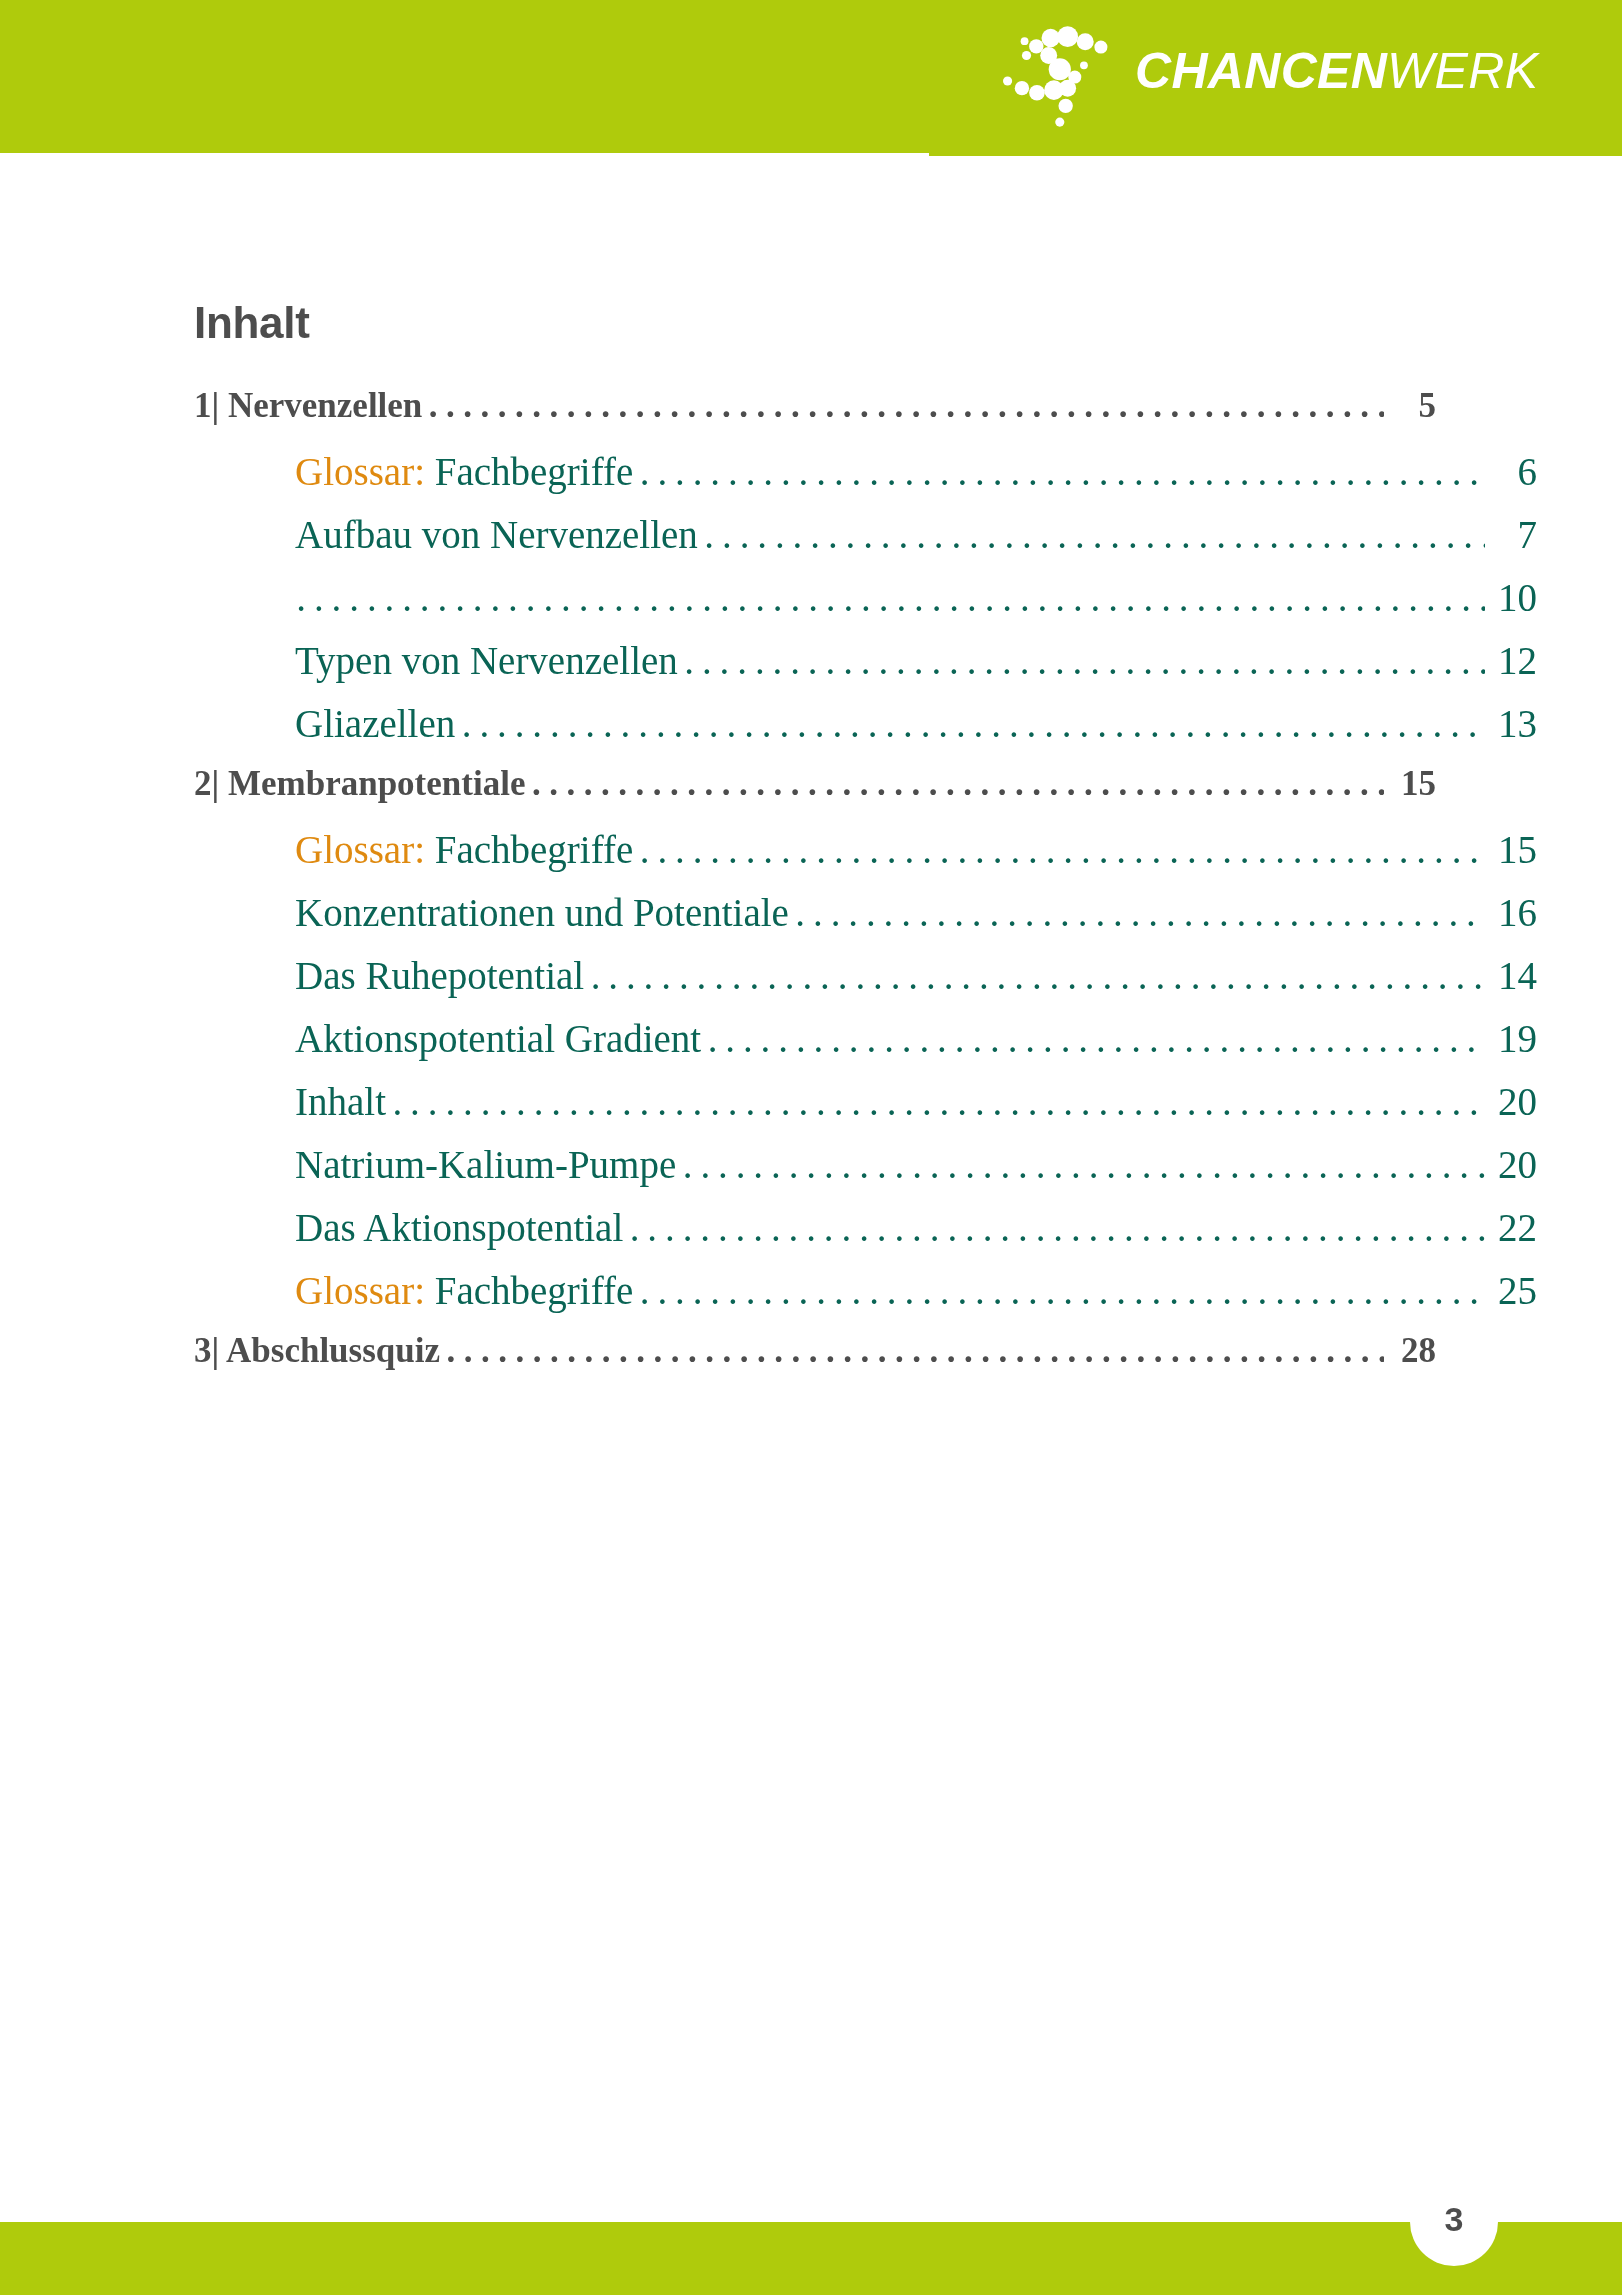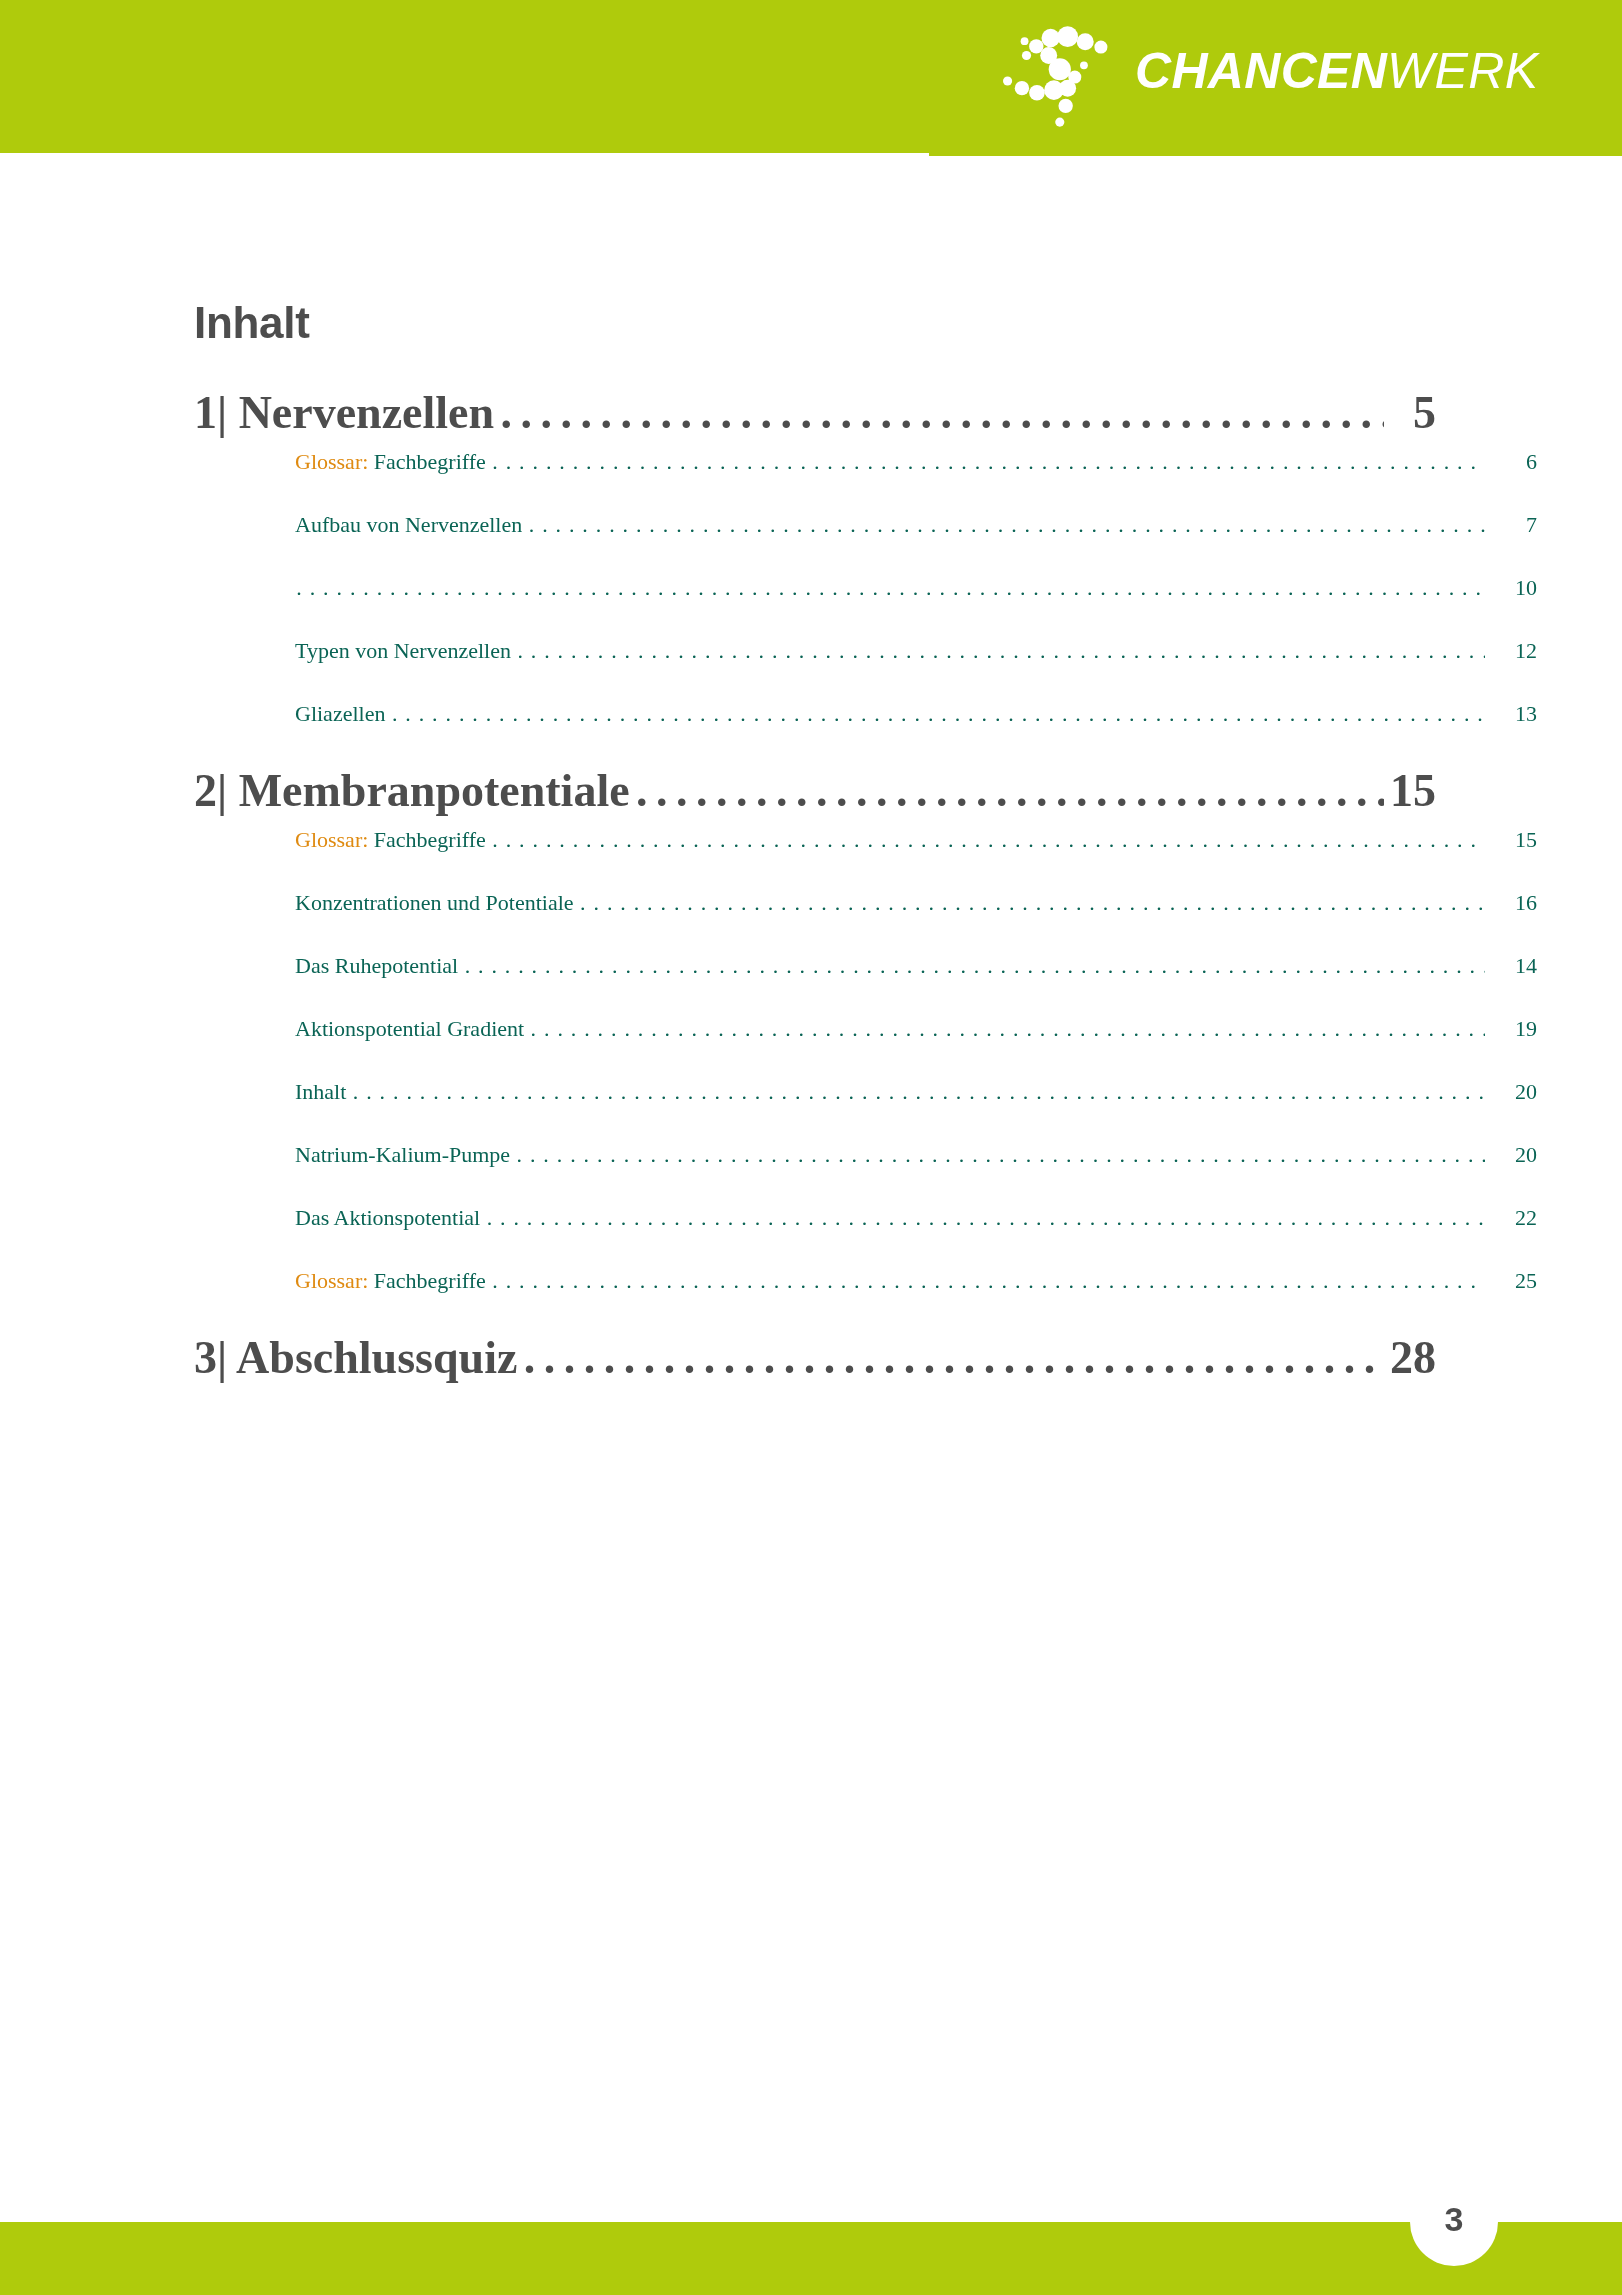--- a/index.html
+++ b/index.html
@@ -98,29 +98,29 @@
   .toc-row {
     display: flex;
     align-items: baseline;
     width: 100%;
     font-family: "Liberation Serif", serif;
   }
 
   
   .toc-row.level-chapter {
     height: 63px;
-    font-size: 46px;
+    font-size: 35px;
     font-weight: 700;
     color: #4D4D4D;
     padding-left: 0;
   }
   
   .toc-row.level-sub {
     height: 63px;
-    font-size: 22px;
+    font-size: 39px;
     font-weight: 400;
     color: #0A6455;
     padding-left: 101px;
   }
 
   .toc-label {
     white-space: nowrap;
     flex: 0 0 auto;
   }
   .toc-label .num-prefix {

